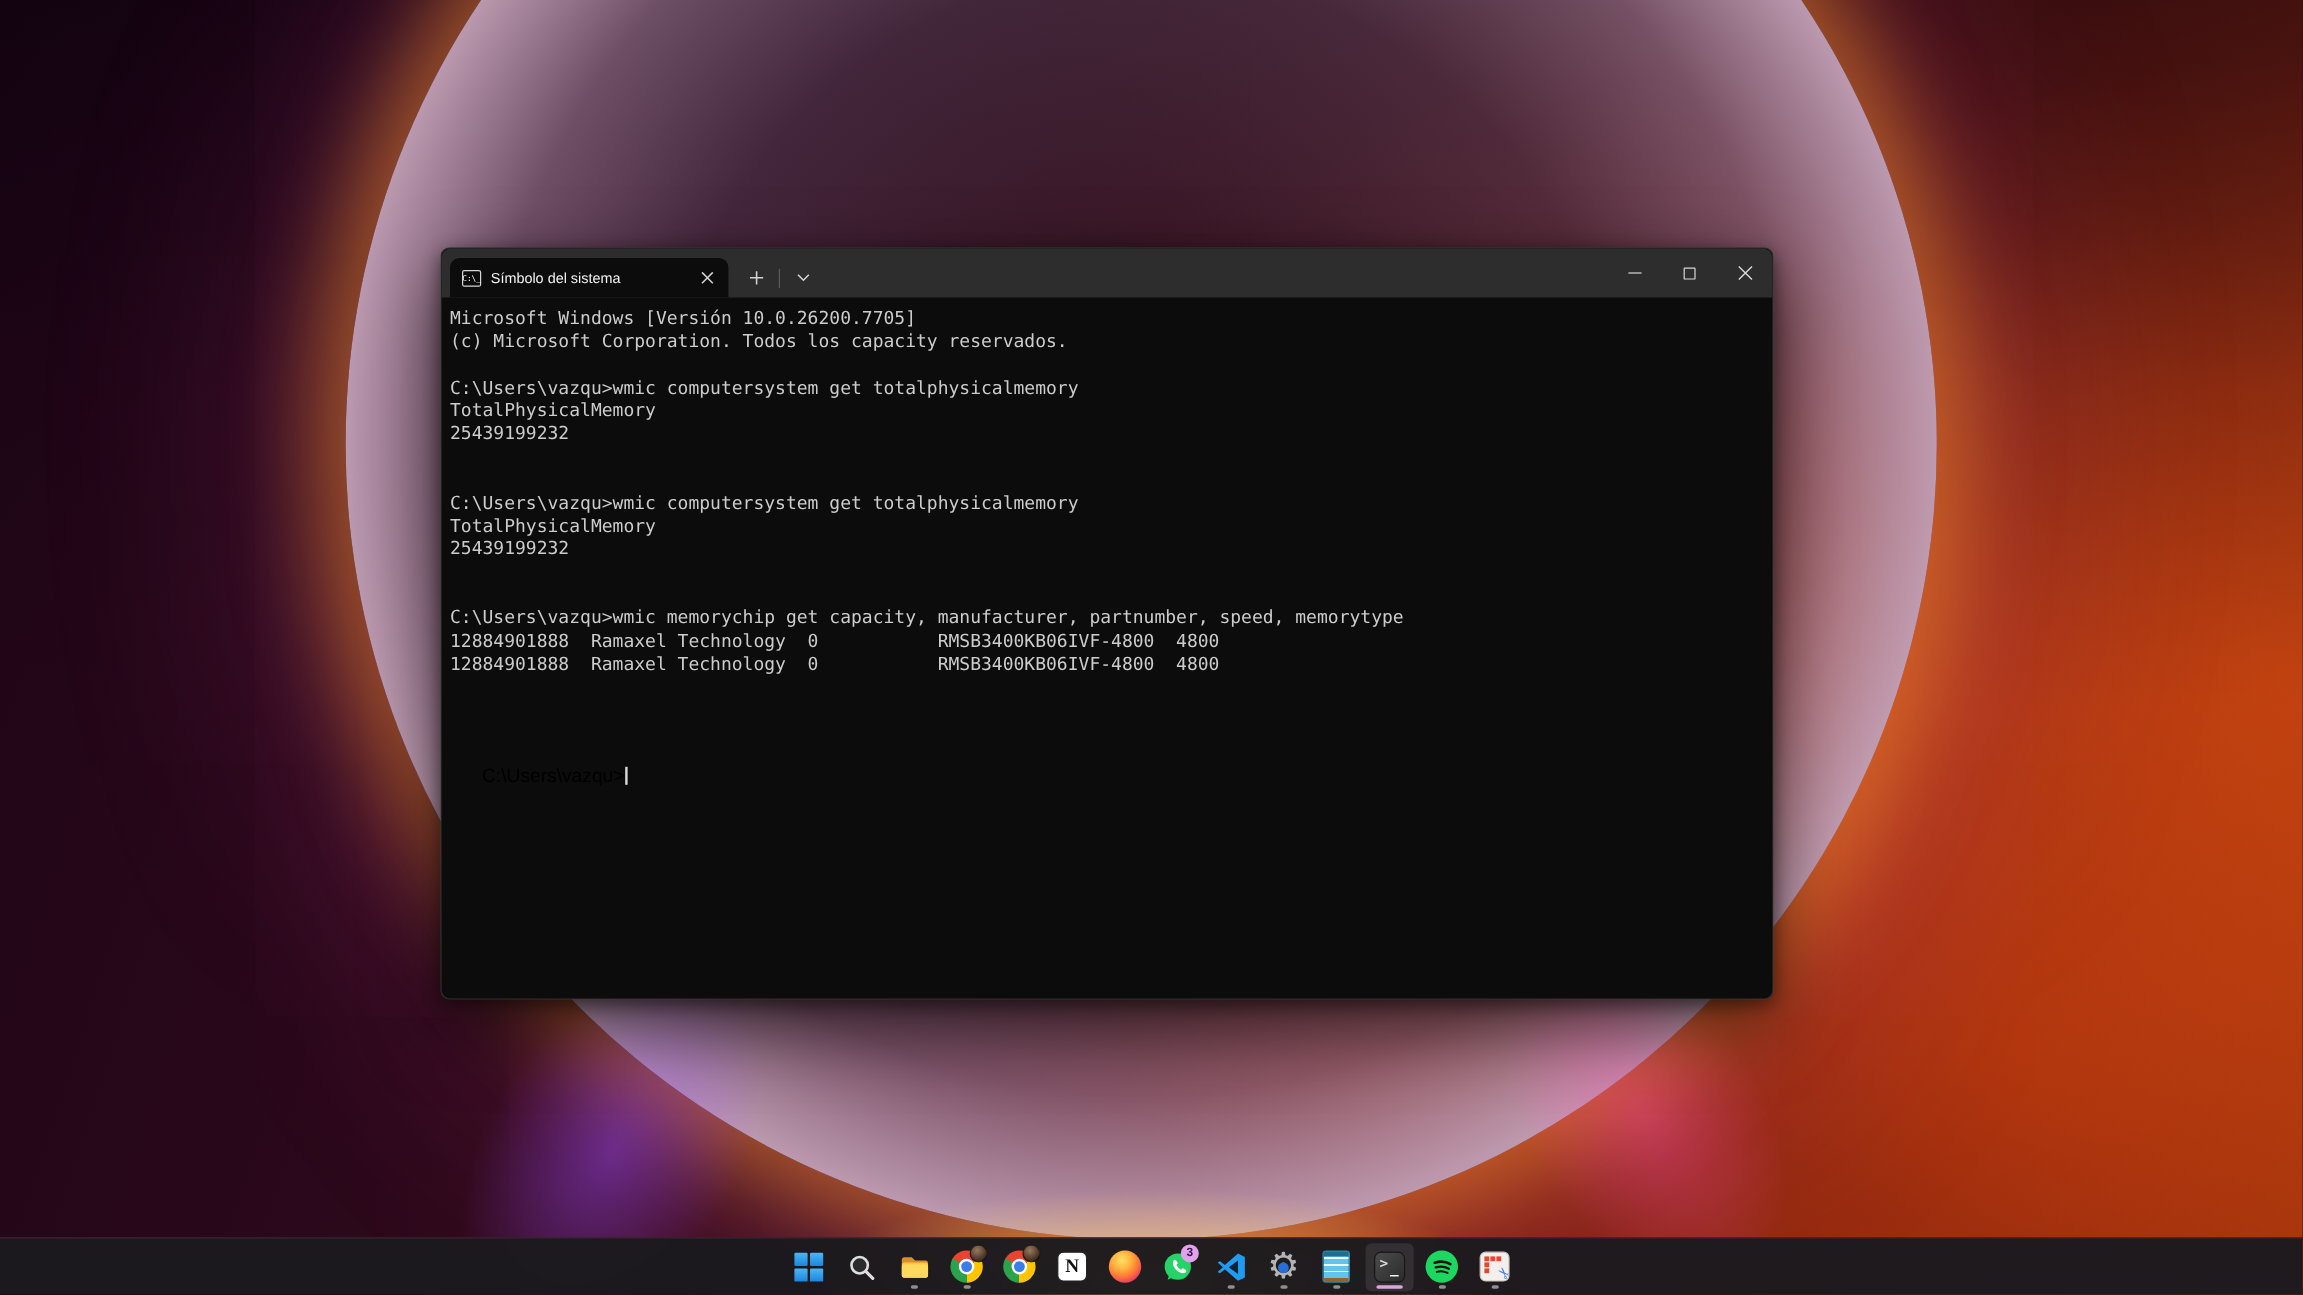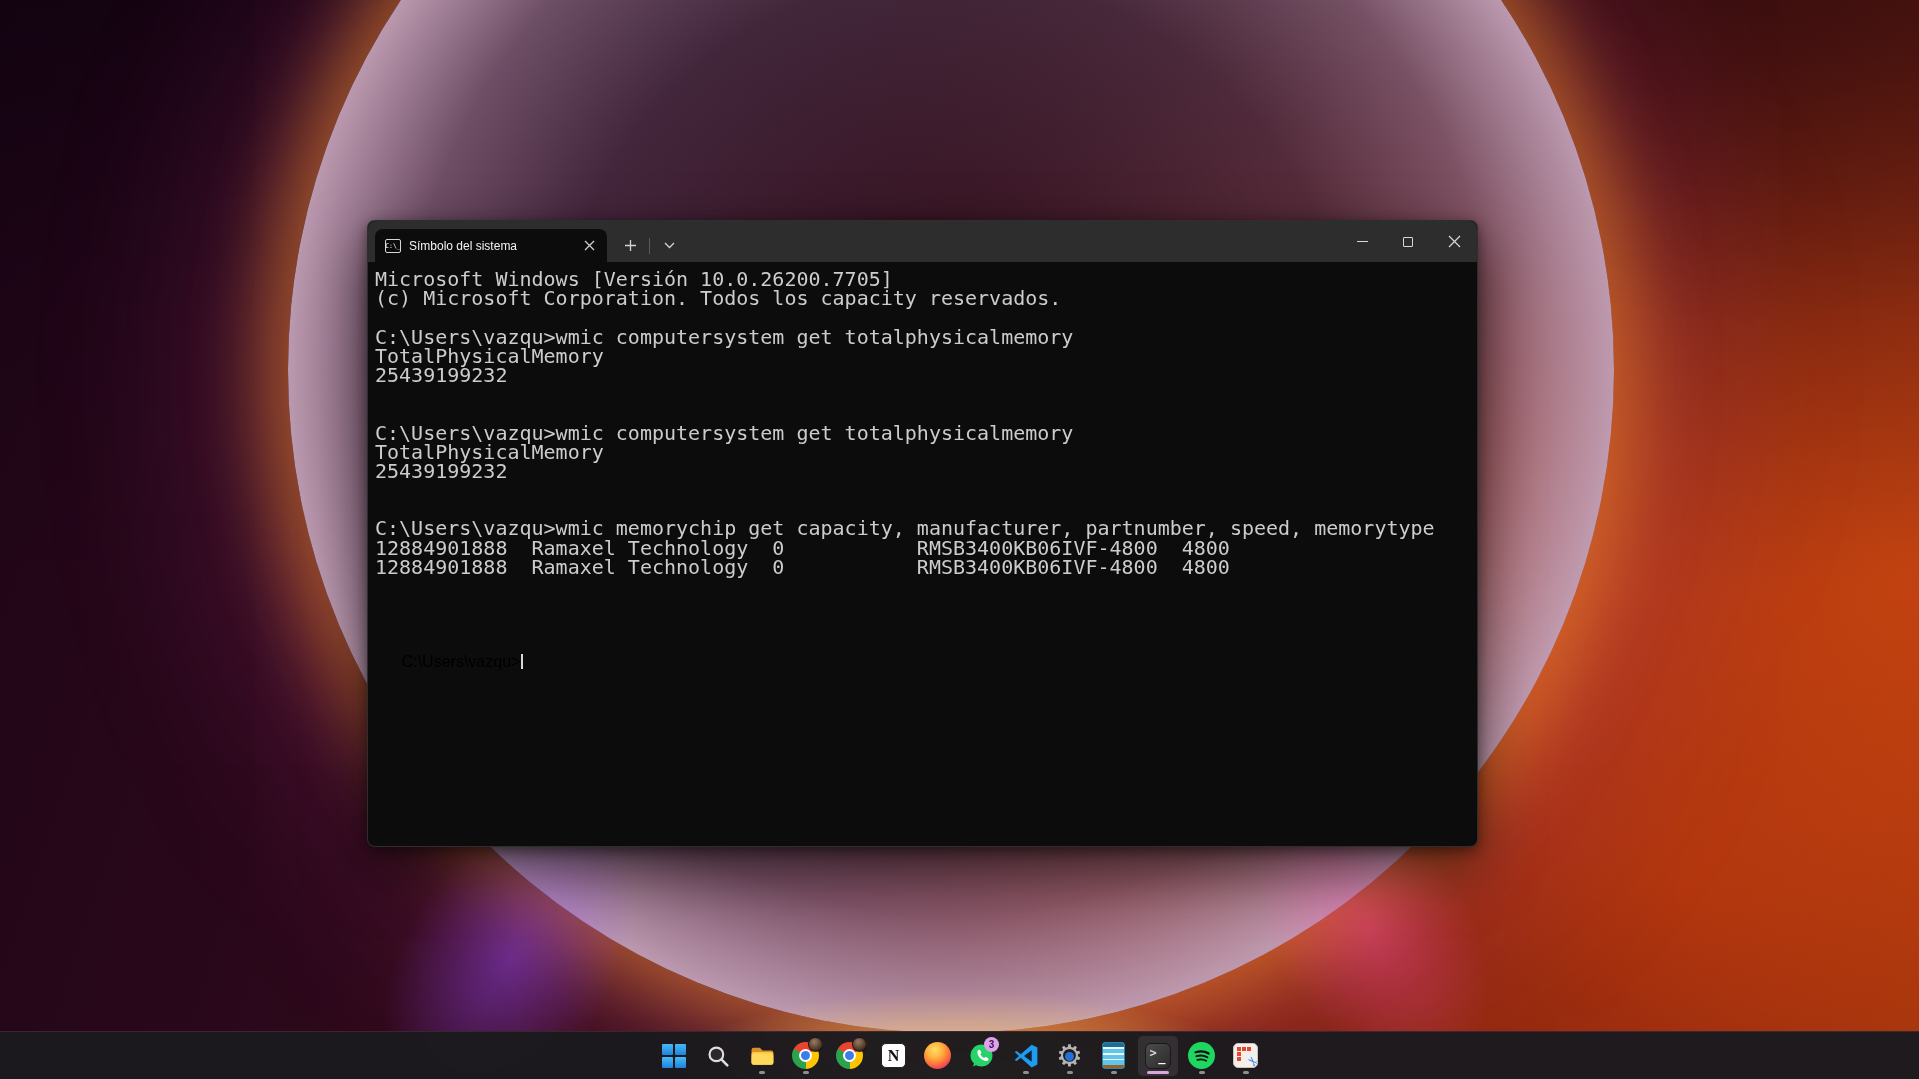--- a/index.html
+++ b/index.html
@@ -30,42 +30,42 @@
   .accent-purple { position:absolute; left:360px; top:720px; width:300px; height:480px; border-radius:50%;
     background: radial-gradient(ellipse closest-side, rgba(140,66,235,0.50), rgba(140,66,235,0) 70%);
     transform: rotate(32deg); }
   .accent-pink { position:absolute; left:1230px; top:700px; width:280px; height:460px; border-radius:50%;
     background: radial-gradient(ellipse closest-side, rgba(255,75,170,0.38), rgba(255,75,170,0) 70%);
     transform: rotate(-32deg); }
   .accent-bottom { position:absolute; left:560px; top:960px; width:800px; height:220px; border-radius:50%;
     background: radial-gradient(ellipse closest-side, rgba(255,200,90,0.75), rgba(255,170,60,0) 72%); }
 
   
-  .term-window { position:absolute; left:367px; top:220px; width:1111px; height:627px;
+  .term-window { position:absolute; left:367px; top:206px; width:1111px; height:627px;
     border-radius:8px; background:#0c0c0c; border:1px solid rgba(255,255,255,0.14);
     box-shadow: 0 22px 60px rgba(0,0,0,0.6), 0 4px 14px rgba(0,0,0,0.45); }
   .titlebar { position:relative; height:41px; background:#2d2d2d; border-radius:8px 8px 0 0; display:flex; align-items:flex-end; }
   .tab { display:flex; align-items:center; gap:8px; width:232px; height:33px; margin-left:7px;
     background:#0c0c0c; border-radius:8px 8px 0 0; padding:0 8px 0 10px; }
   .tab-cmd-icon { width:16px; height:14px; border:1.5px solid #d6d6d6; border-radius:2px; background:#0a0a0a;
     display:flex; align-items:center; justify-content:center; flex:none;
     font-family:"DejaVu Sans Mono",monospace; font-size:6.5px; color:#fff; letter-spacing:0; }
   .tab-title { flex:1; color:#f2f2f2; font-size:12px; font-weight:400; white-space:nowrap; overflow:hidden; }
   .tab-close { width:20px; height:20px; display:flex; align-items:center; justify-content:center; border-radius:4px; flex:none; }
   .tab-close svg, .winctl svg, .tabbar-btn svg { display:block; }
   .tabbar-extra { display:flex; align-items:center; height:33px; gap:2px; margin-left:10px; }
   .tabbar-btn { width:26px; height:24px; display:flex; align-items:center; justify-content:center; border-radius:4px; }
   .tabbar-divider { width:1px; height:16px; background:#5a5a5a; margin:0 4px; }
   .win-controls { position:absolute; right:0; top:0; height:41px; display:flex; }
   .winctl { width:46px; height:41px; display:flex; align-items:center; justify-content:center; }
   .min-glyph { width:11px; height:1.5px; background:#d8d8d8; }
   .max-glyph { width:10px; height:10px; border:1.2px solid #d8d8d8; border-radius:1px; }
 
   .term-screen { position:relative; height:585px; padding:8px 8px 0 7px; border-radius:0 0 8px 8px; overflow:hidden;
-    font-family:"DejaVu Sans Mono",monospace; font-size:20px; line-height:19.2px; color:#cccccc; }
+    font-family:"DejaVu Sans Mono",monospace; font-size:15px; line-height:19.2px; color:#cccccc; }
   .term-line { white-space:pre; height:19.2px; }
   .prompt-row { white-space:pre; height:19.2px; }
   .cursor { display:inline-block; width:2px; height:15px; background:#d8d8d8; vertical-align:-2px; margin-left:1px; }
 
   
   .taskbar { position:absolute; left:0; bottom:0; width:1919px; height:48px;
     background:rgba(27,26,30,0.97); border-top:1px solid rgba(120,60,90,0.35);
     display:flex; align-items:center; justify-content:center; }
   .tb-group { display:flex; align-items:center; }
   .tb-btn { position:relative; width:40px; height:40px; margin:0 2px; border-radius:5px;

